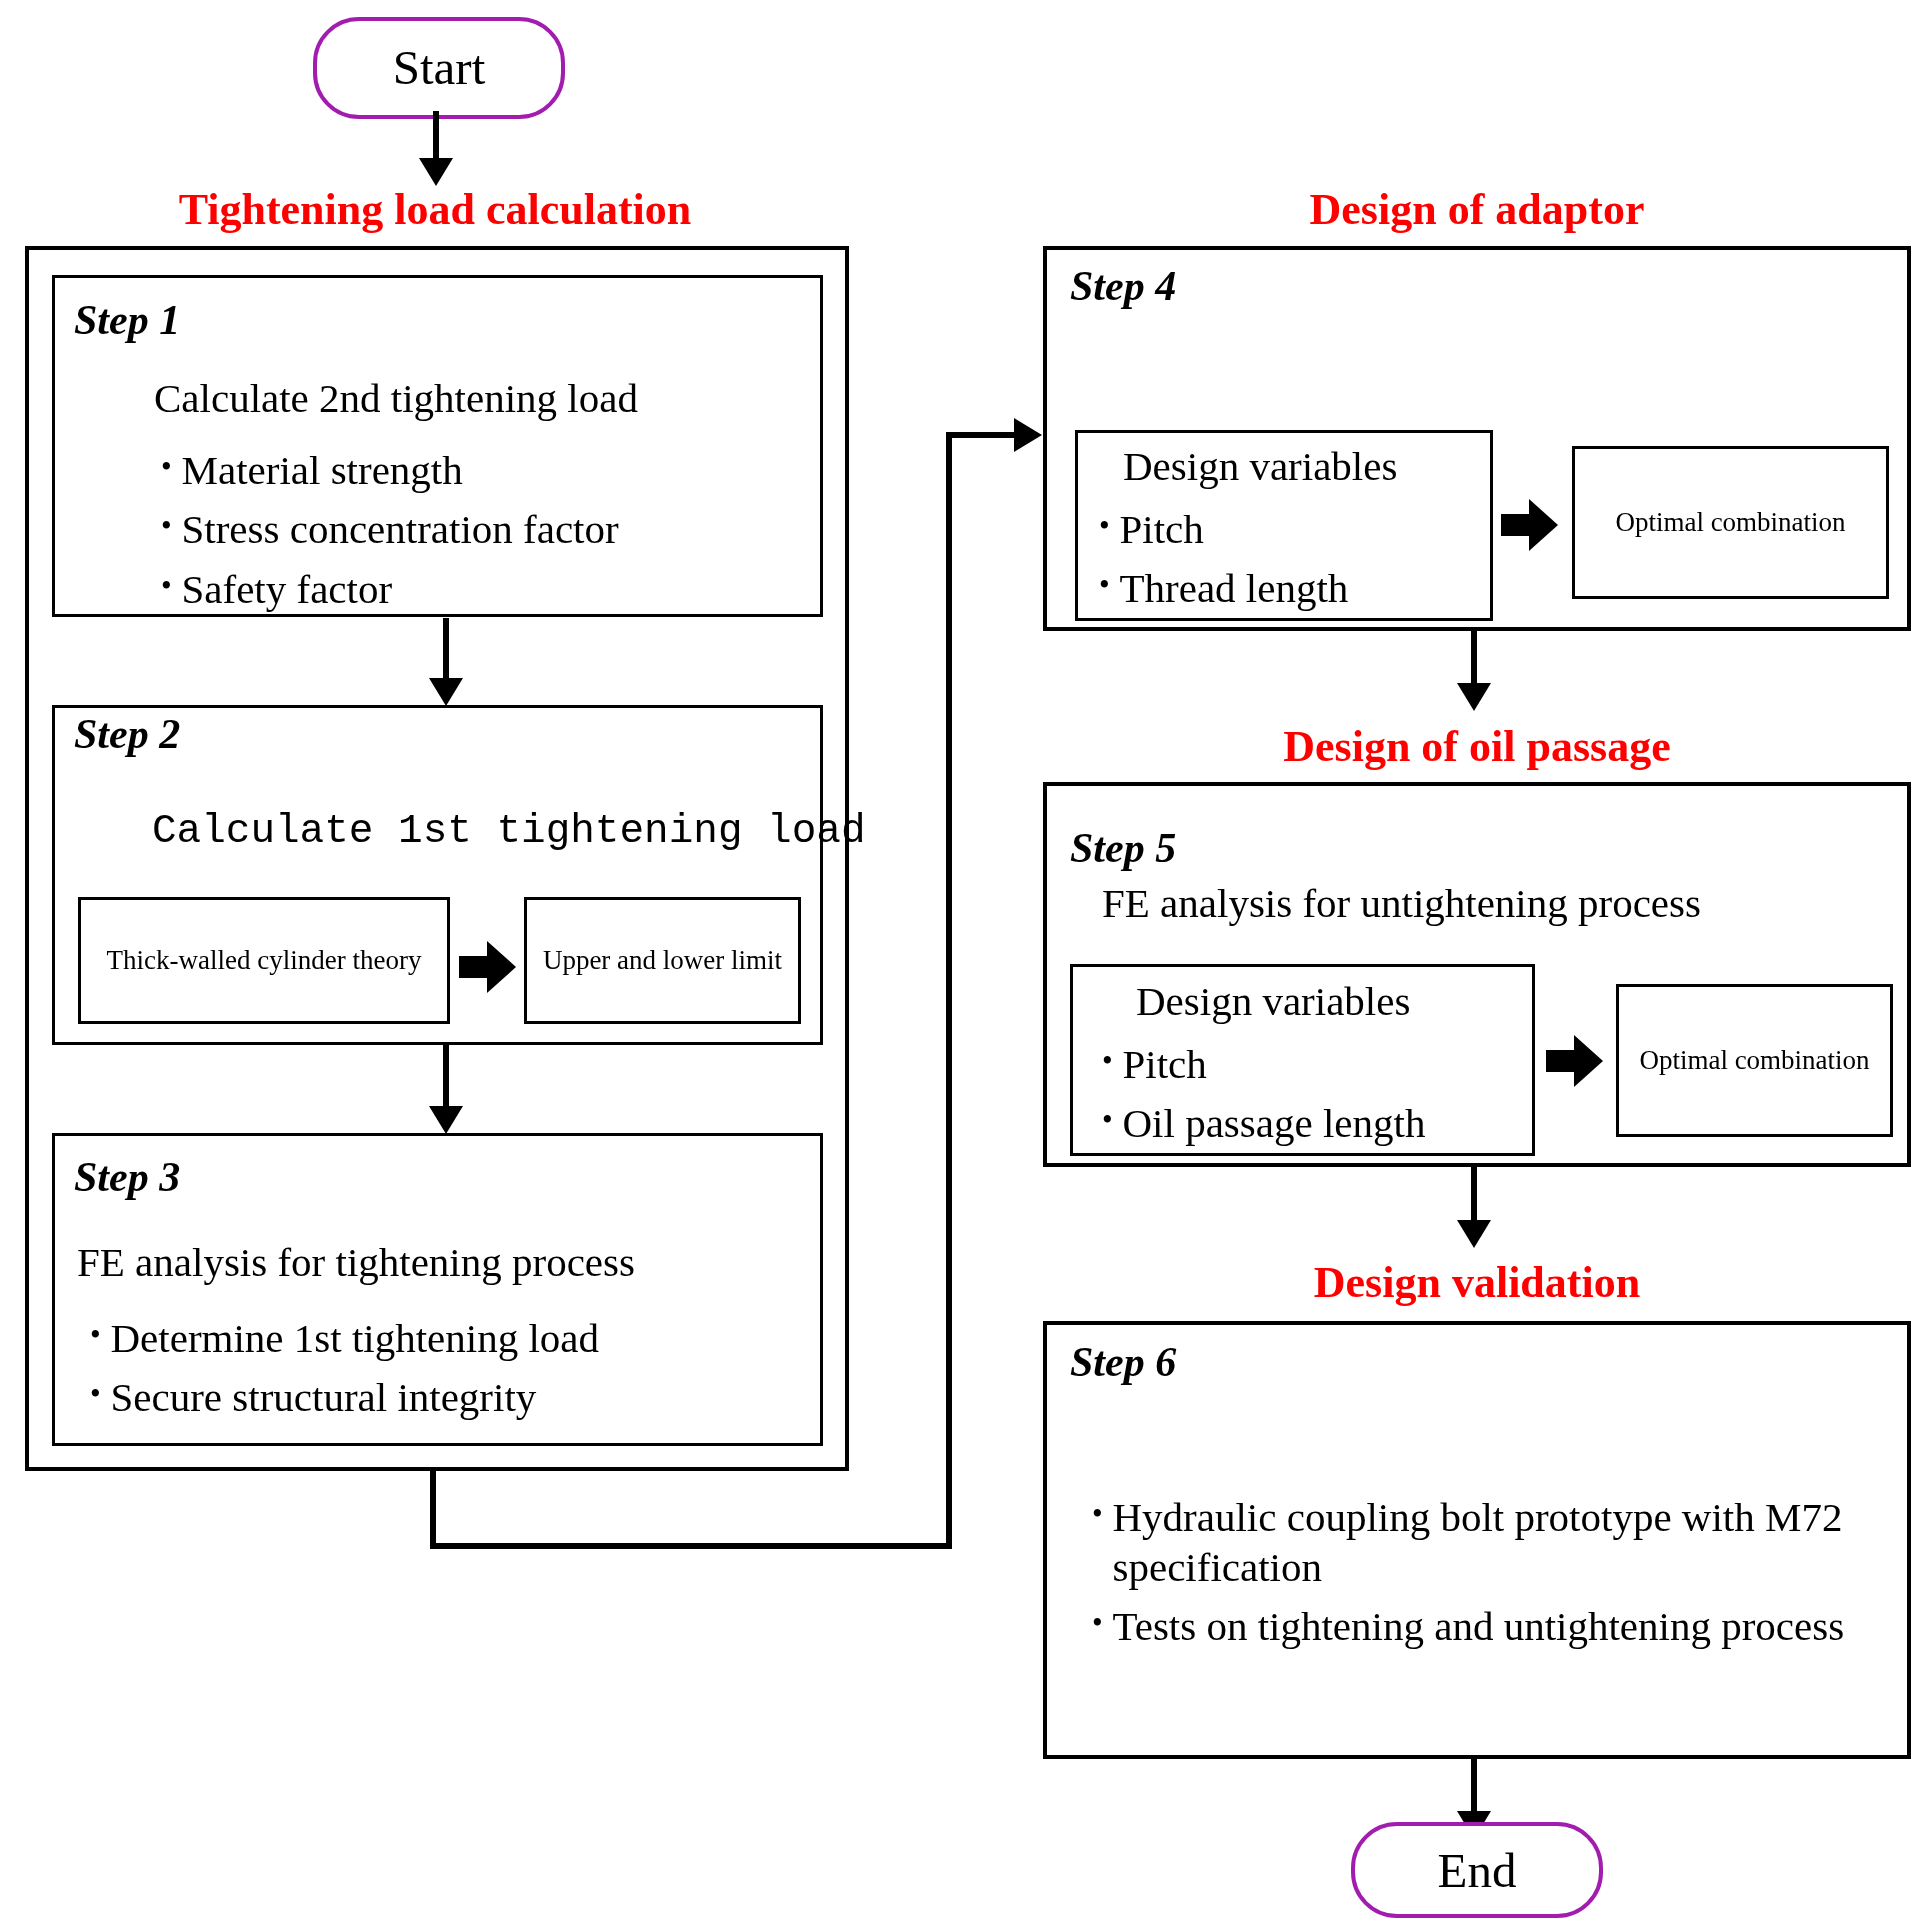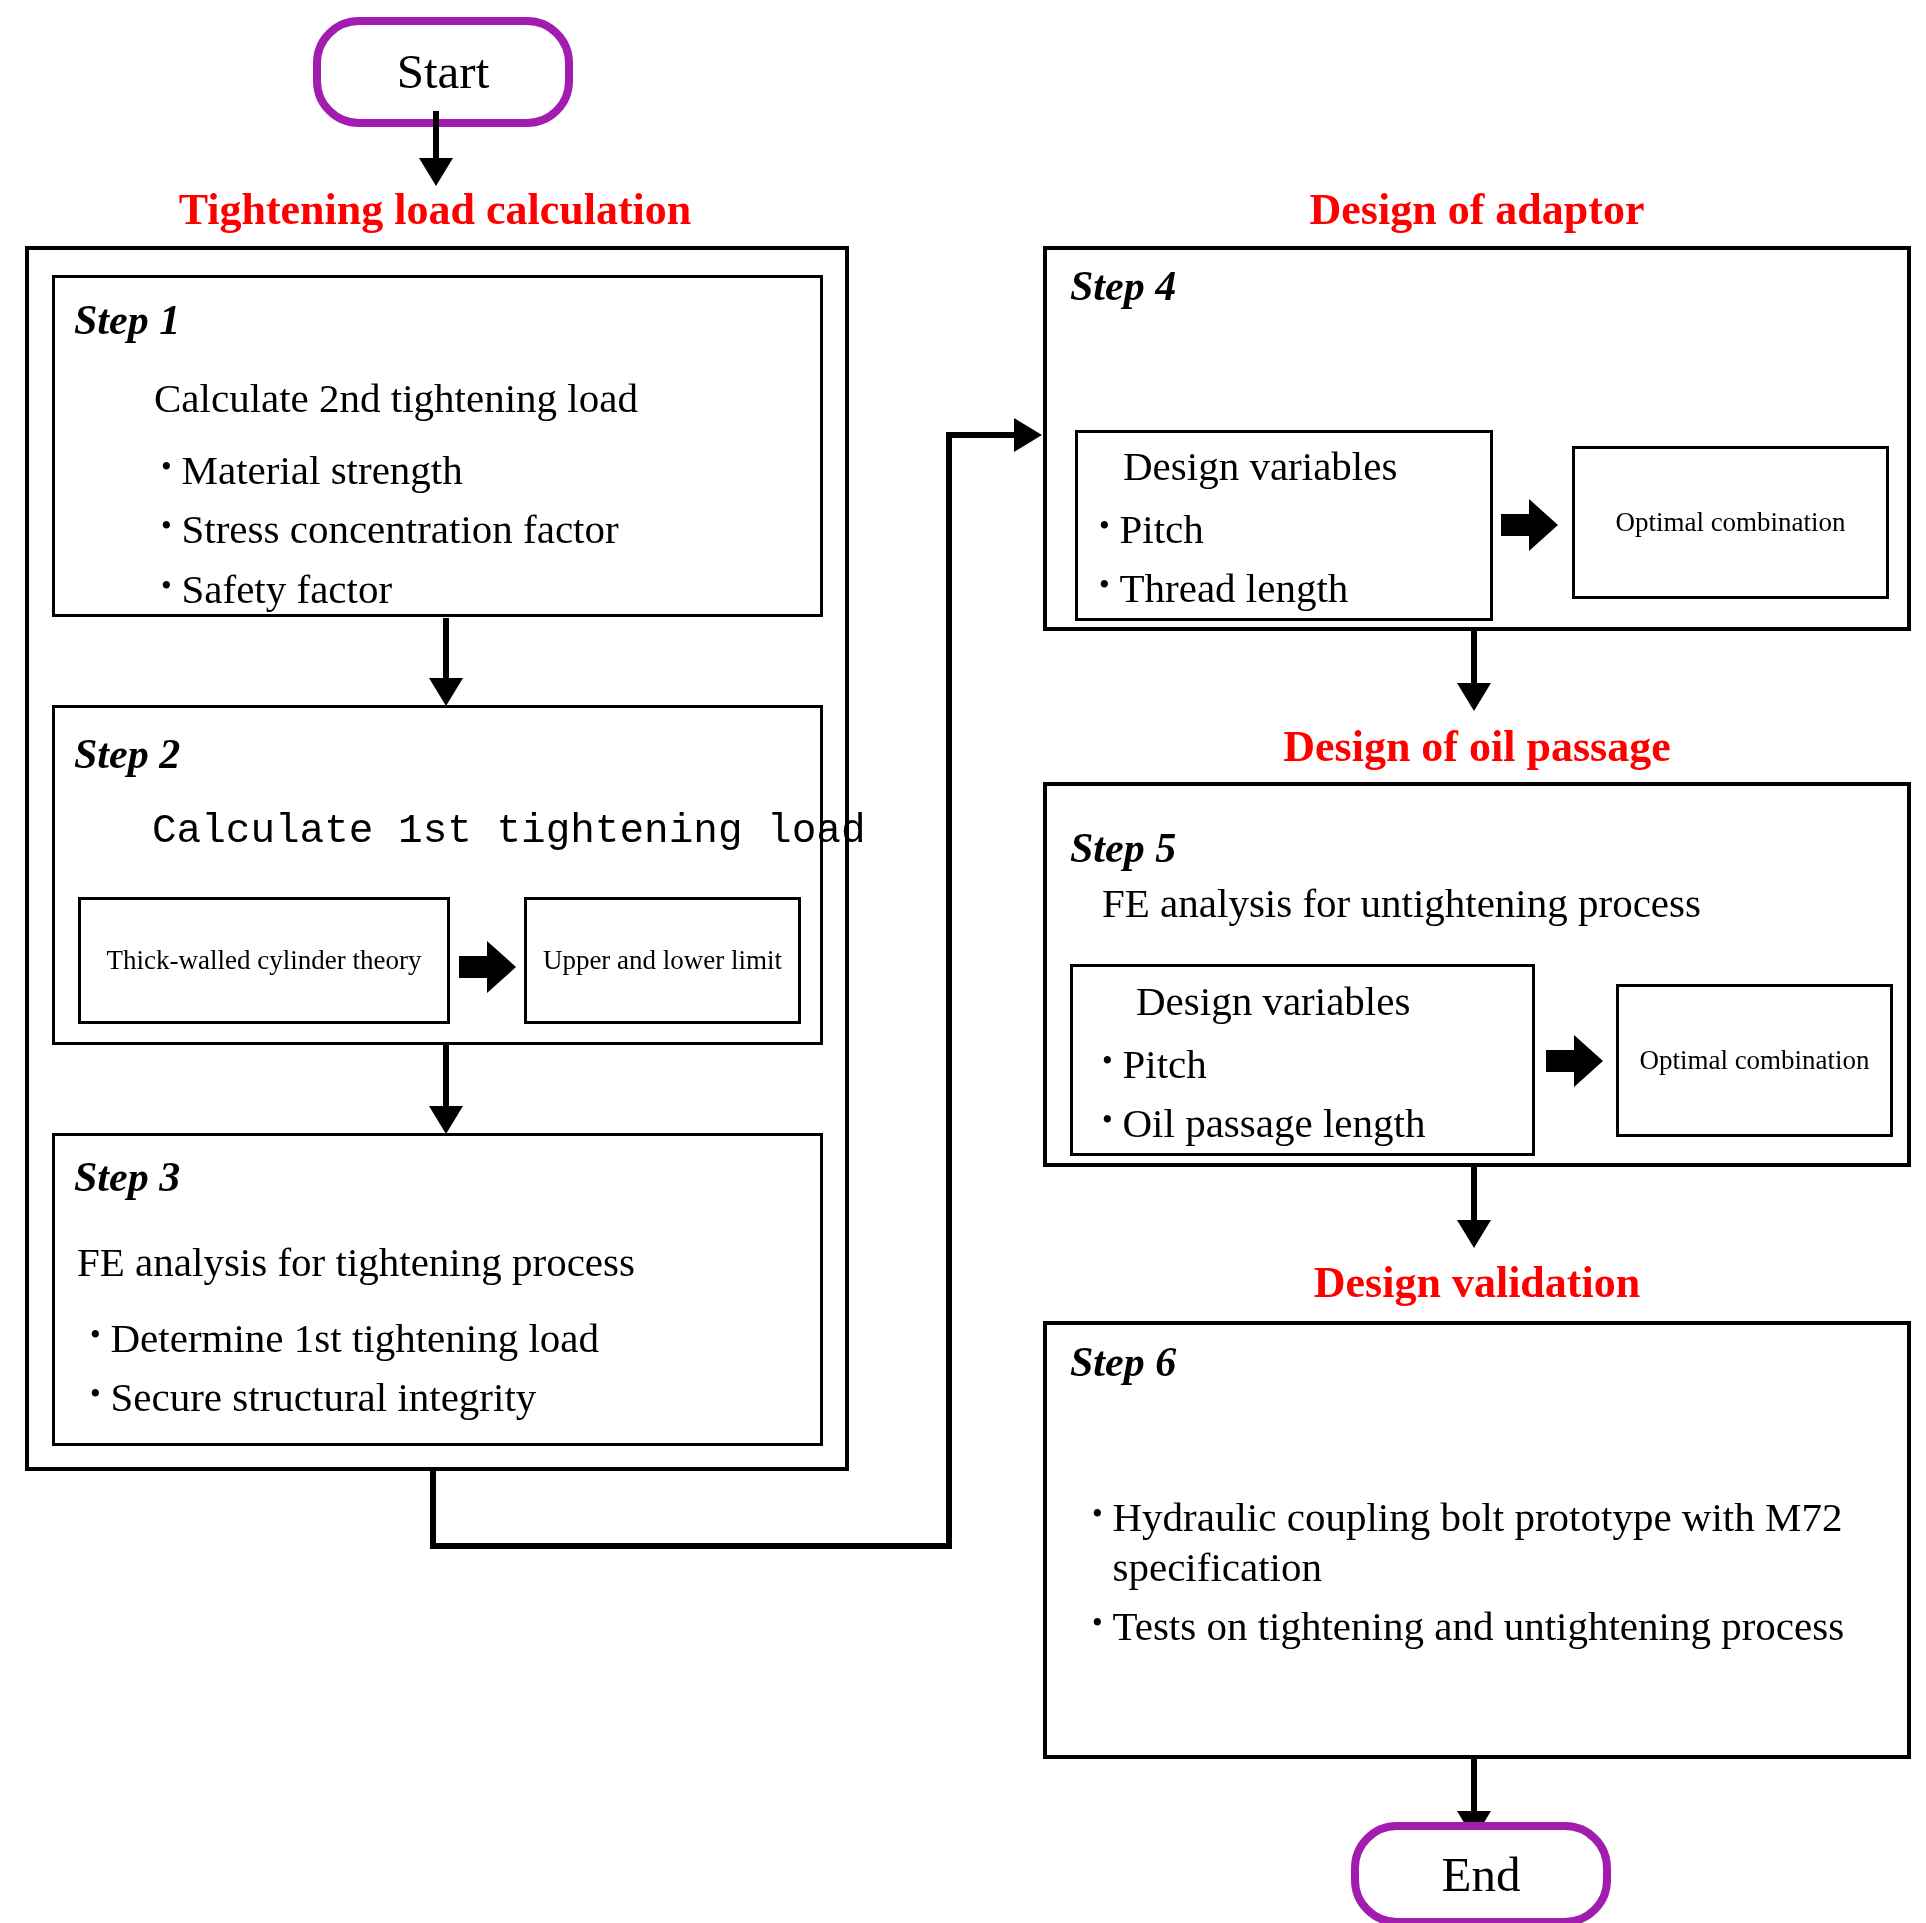--- a/index.html
+++ b/index.html
@@ -1,21 +1,21 @@
 <!DOCTYPE html>
 <html style="font-size:10.6px"><head>
 <meta charset="utf-8">
 <style>
   html,body{margin:0;padding:0;background:#ffffff;}
   body{width:1926px;height:1923px;position:relative;overflow:hidden;
        font-family:"Liberation Serif","DejaVu Serif",serif;color:#000;}
   #stage{position:absolute;left:0;top:0;width:1926px;height:1923px;}
 
   
-  .term{position:absolute;border:8px solid #a21caf;border-radius:46px;background:#fff;
+  .term{position:absolute;border:4px solid #a21caf;border-radius:46px;background:#fff;
         display:flex;align-items:center;justify-content:center;}
   .term span{font-size:49px;line-height:1;}
 
   .groupbox{position:absolute;border:4.6px solid #000;background:#fff;box-sizing:border-box;}
   .stepbox{position:absolute;border:3.3px solid #000;background:#fff;box-sizing:border-box;}
   .subbox{position:absolute;border:3.3px solid #000;background:#fff;box-sizing:border-box;
           display:flex;align-items:center;justify-content:center;text-align:center;}
 
   .grouptitle{position:absolute;color:#FF0000;font-weight:bold;font-size:44px;
               white-space:nowrap;text-align:center;line-height:1;}
@@ -76,21 +76,21 @@
     <div class="bl">
       <span class="bdot">•</span>
       <span class="btxt">Safety factor</span>
     </div>
   </div>
 
   <div class="vline" style="left:443px;top:618px;height:72px;"></div>
   <div class="arrowdown" style="left:429px;top:678px;"></div>
 
   <div class="stepbox" style="left:52px;top:705px;width:771px;height:340px;"></div>
-  <div class="steplabel" style="left:74px;top:733px;text-align:right;">Step 2</div>
+  <div class="steplabel" style="left:74px;top:713px;text-align:right;">Step 2</div>
   <div class="headline" style="left:152px;top:811px;font-family:Liberation Mono, monospace;">Calculate 1st tightening load</div>
 
   <div class="subbox" style="left:78px;top:897px;width:372px;height:127px;">
     <span class="subtxt">Thick-walled cylinder theory</span>
   </div>
   <div class="blockarrow" style="left:459px;top:941px;width:60px;height:52px;">
     <div class="shaft"></div>
       <div class="head"></div>
   </div>
   <div class="subbox" style="left:524px;top:897px;width:277px;height:127px;">

